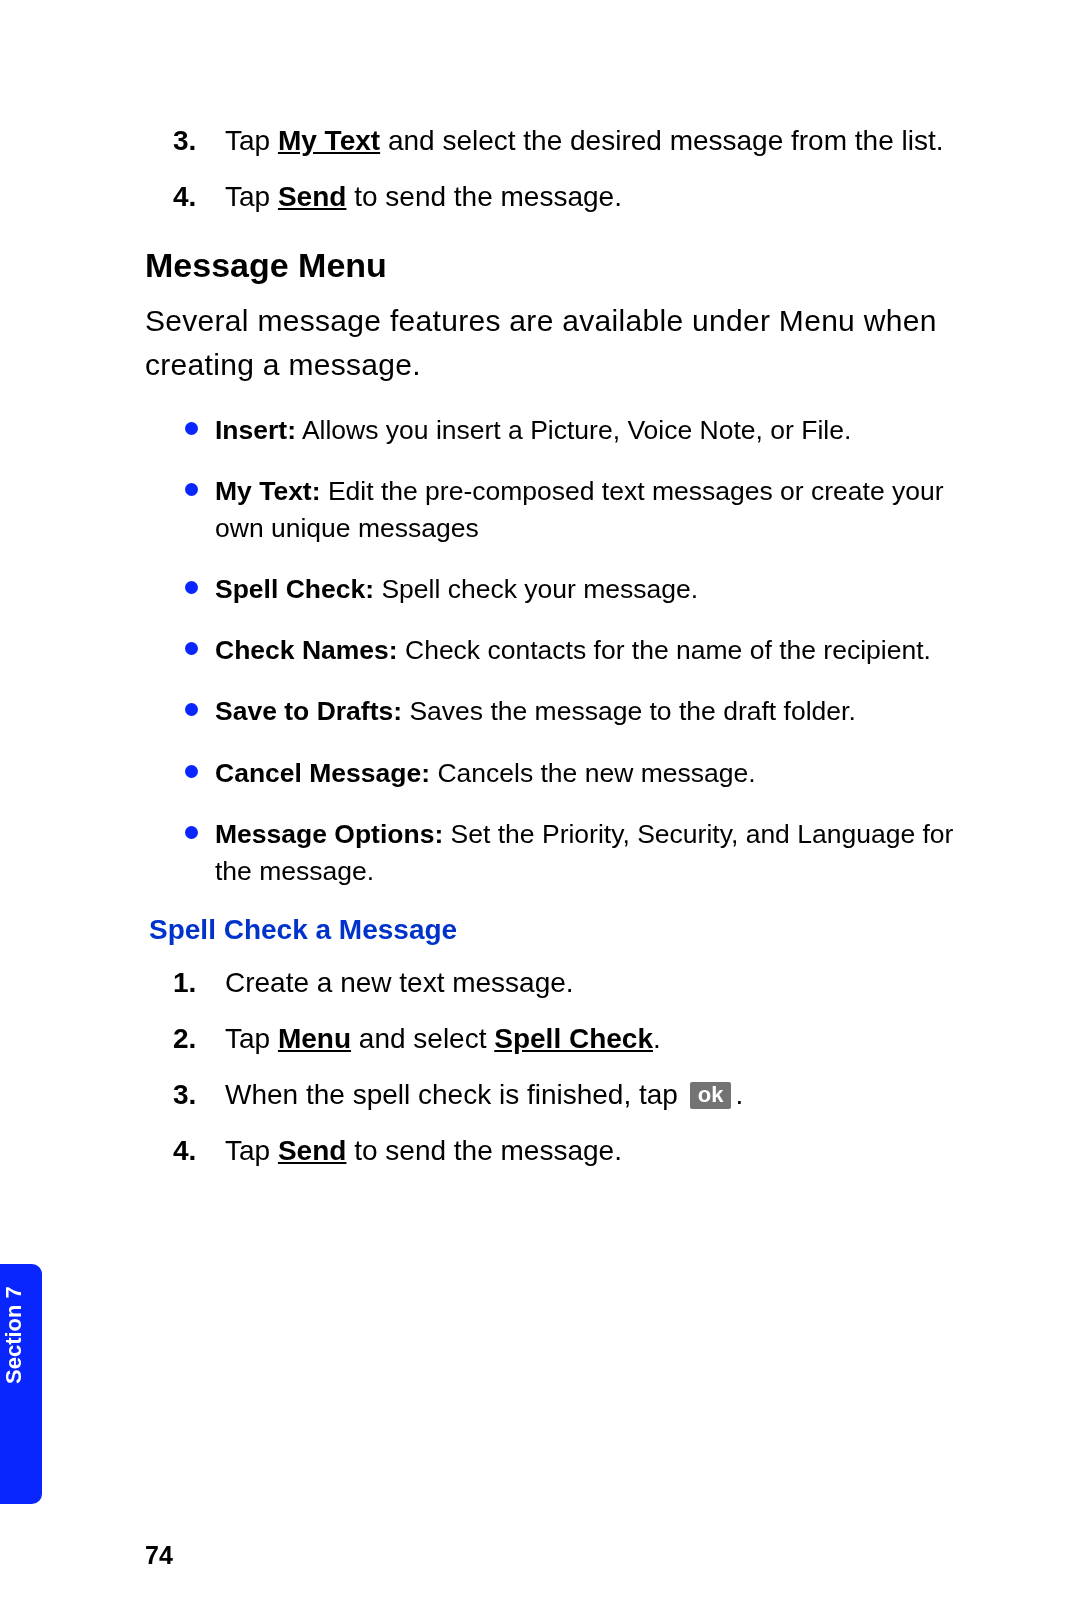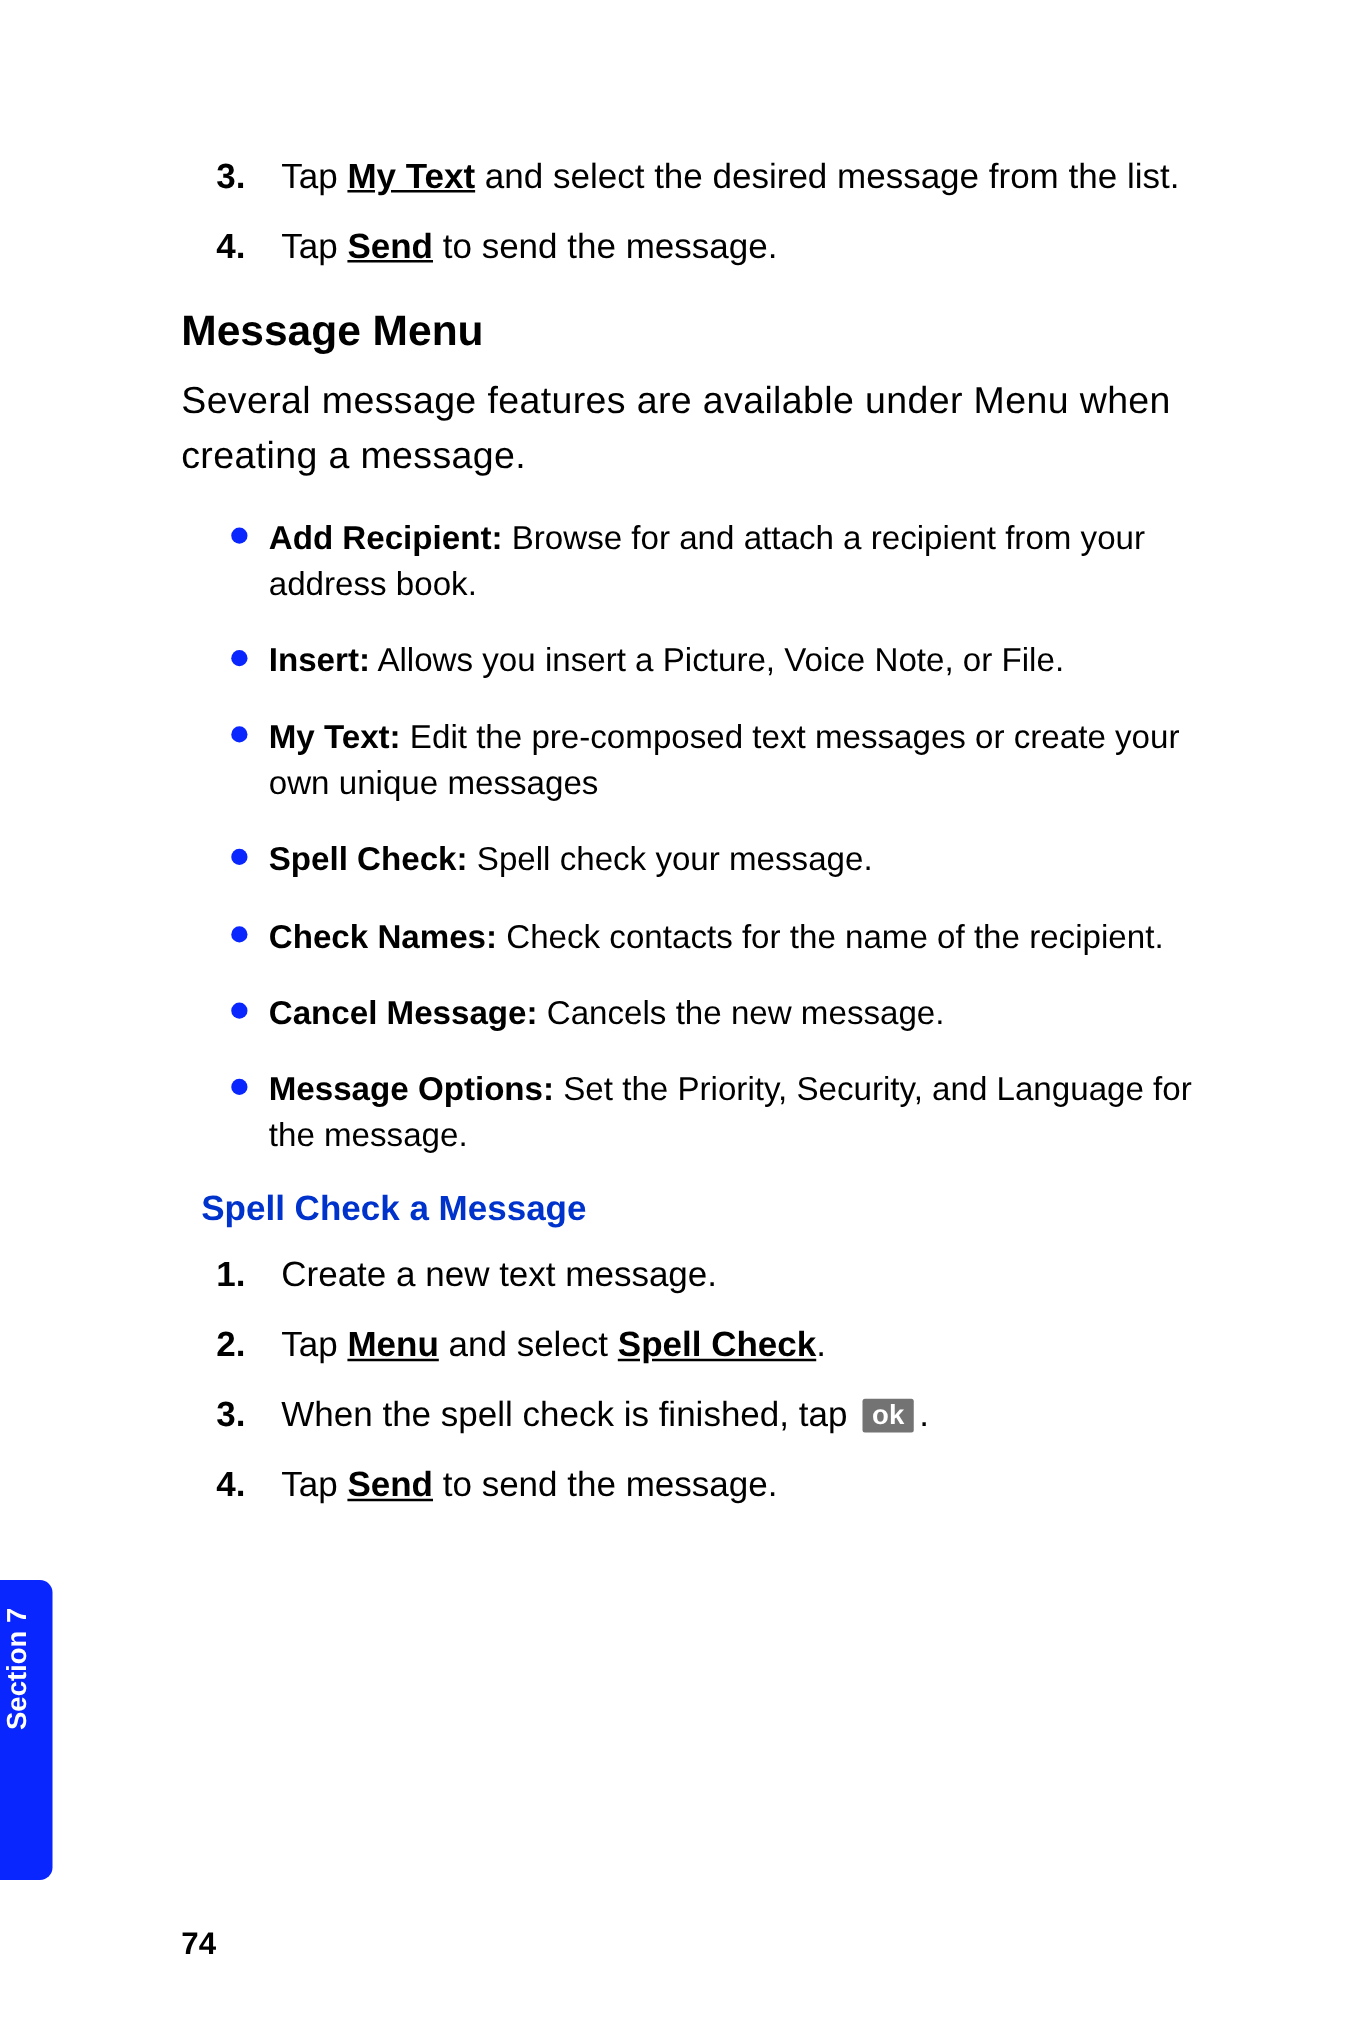--- a/index.html
+++ b/index.html
@@ -70,21 +70,21 @@
     height: 13px;
     border-radius: 50%;
     background: #0a26ff;
   }
   .bullets .bt { font-weight: bold; }
   .h3blue {
     font-family: Arial, Helvetica, sans-serif;
     color: #0033cc;
     font-weight: bold;
     font-size: 28px;
-    margin: 6px 0 16px 16px;
+    margin: 6px 0 16px 4px;
   }
   .ok-btn {
     display: inline-block;
     background: #737373;
     color: #fff;
     font-weight: bold;
     font-size: 22px;
     padding: 2px 8px 3px 8px;
     border-radius: 2px;
     line-height: 1;
@@ -134,25 +134,25 @@
       <span class="marker">4.</span>
       <span>Tap </span><span class="b">Send</span><span> to send the message.</span>
     </li>
   </ol>
 
   <div class="h2">Message Menu</div>
 
   <p class="serif">Several message features are available under Menu when creating a message.</p>
 
   <ul class="bullets">
-    <li><span class="bt">Add Recipient:</span><span> Browse for and attach a recipient from your address book.</span></li>
     <li><span class="bt">Insert:</span><span> Allows you insert a Picture, Voice Note, or File.</span></li>
     <li><span class="bt">My Text:</span><span> Edit the pre-composed text messages or create your own unique messages</span></li>
     <li><span class="bt">Spell Check:</span><span> Spell check your message.</span></li>
     <li><span class="bt">Check Names:</span><span> Check contacts for the name of the recipient.</span></li>
+    <li><span class="bt">Save to Drafts:</span><span> Saves the message to the draft folder.</span></li>
     <li><span class="bt">Cancel Message:</span><span> Cancels the new message.</span></li>
     <li><span class="bt">Message Options:</span><span> Set the Priority, Security, and Language for the message.</span></li>
   </ul>
 
   <div class="h3blue">Spell Check a Message</div>
 
   <ol class="num-list">
     <li>
       <span class="marker">1.</span>
       <span>Create a new text message.</span>

